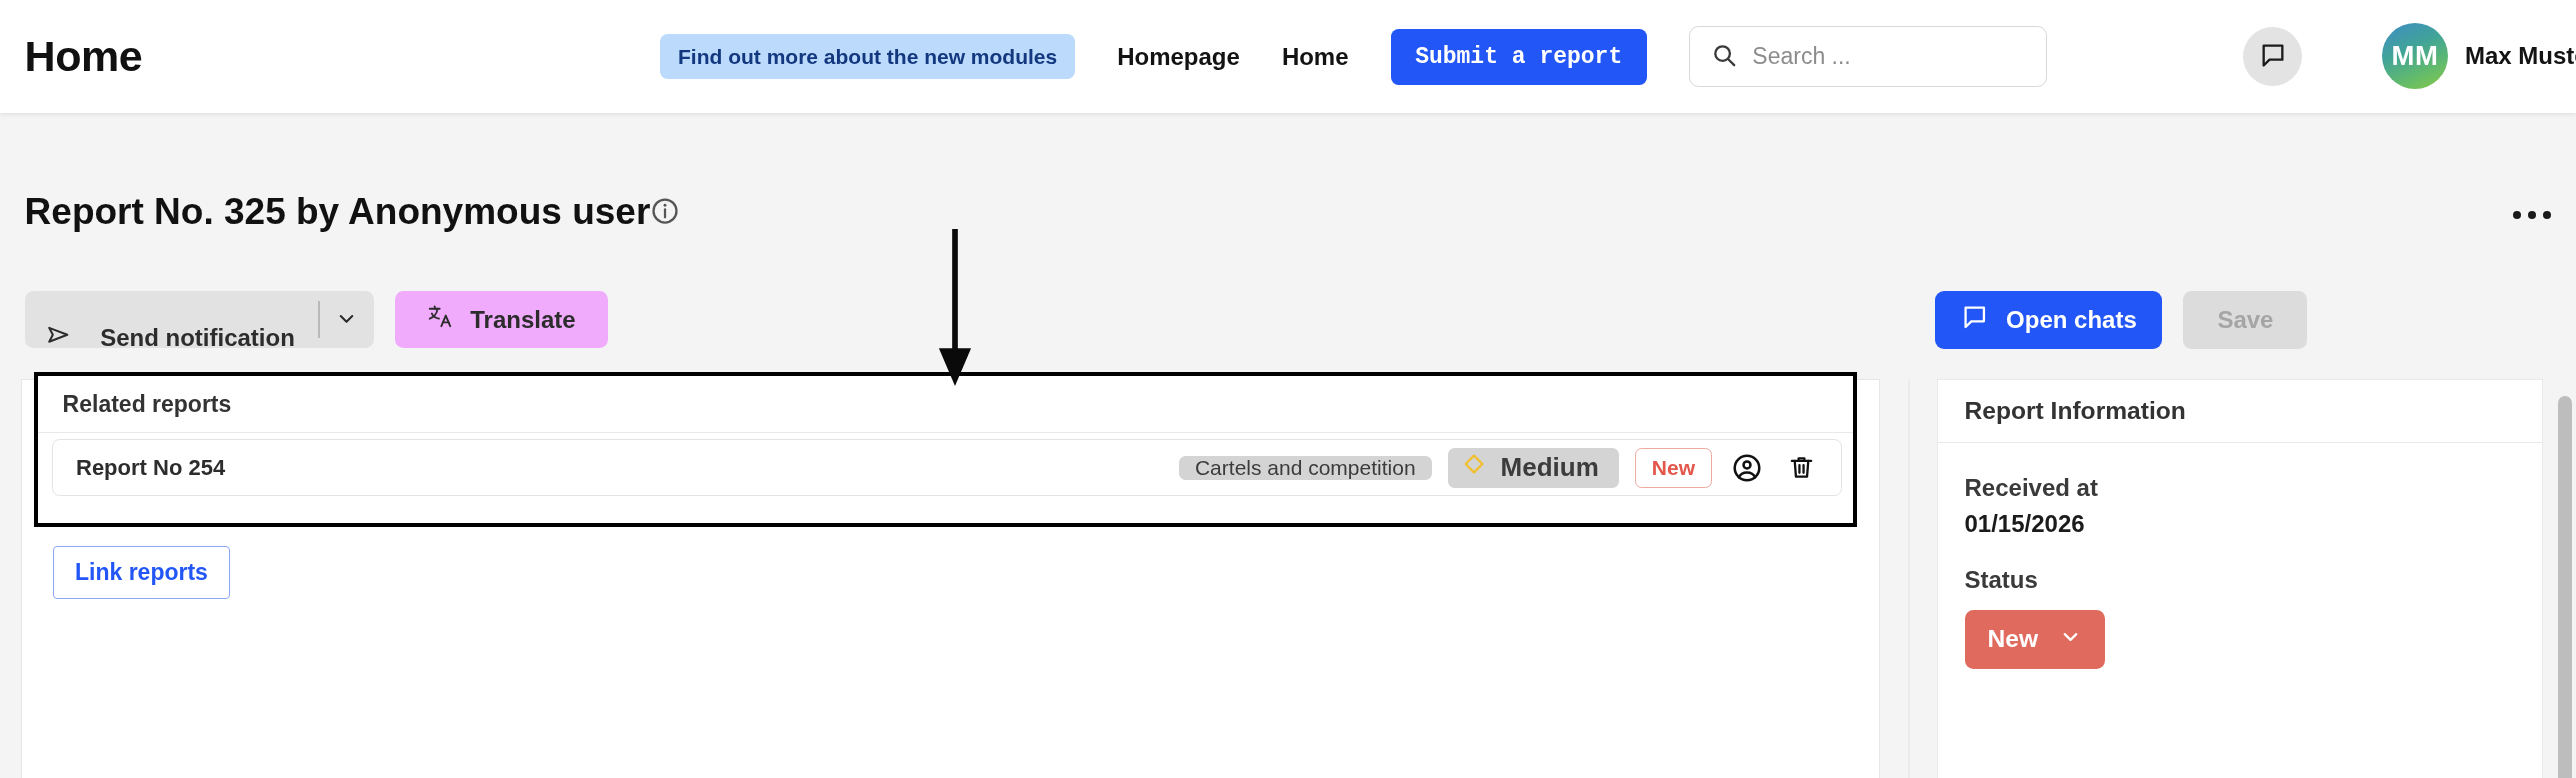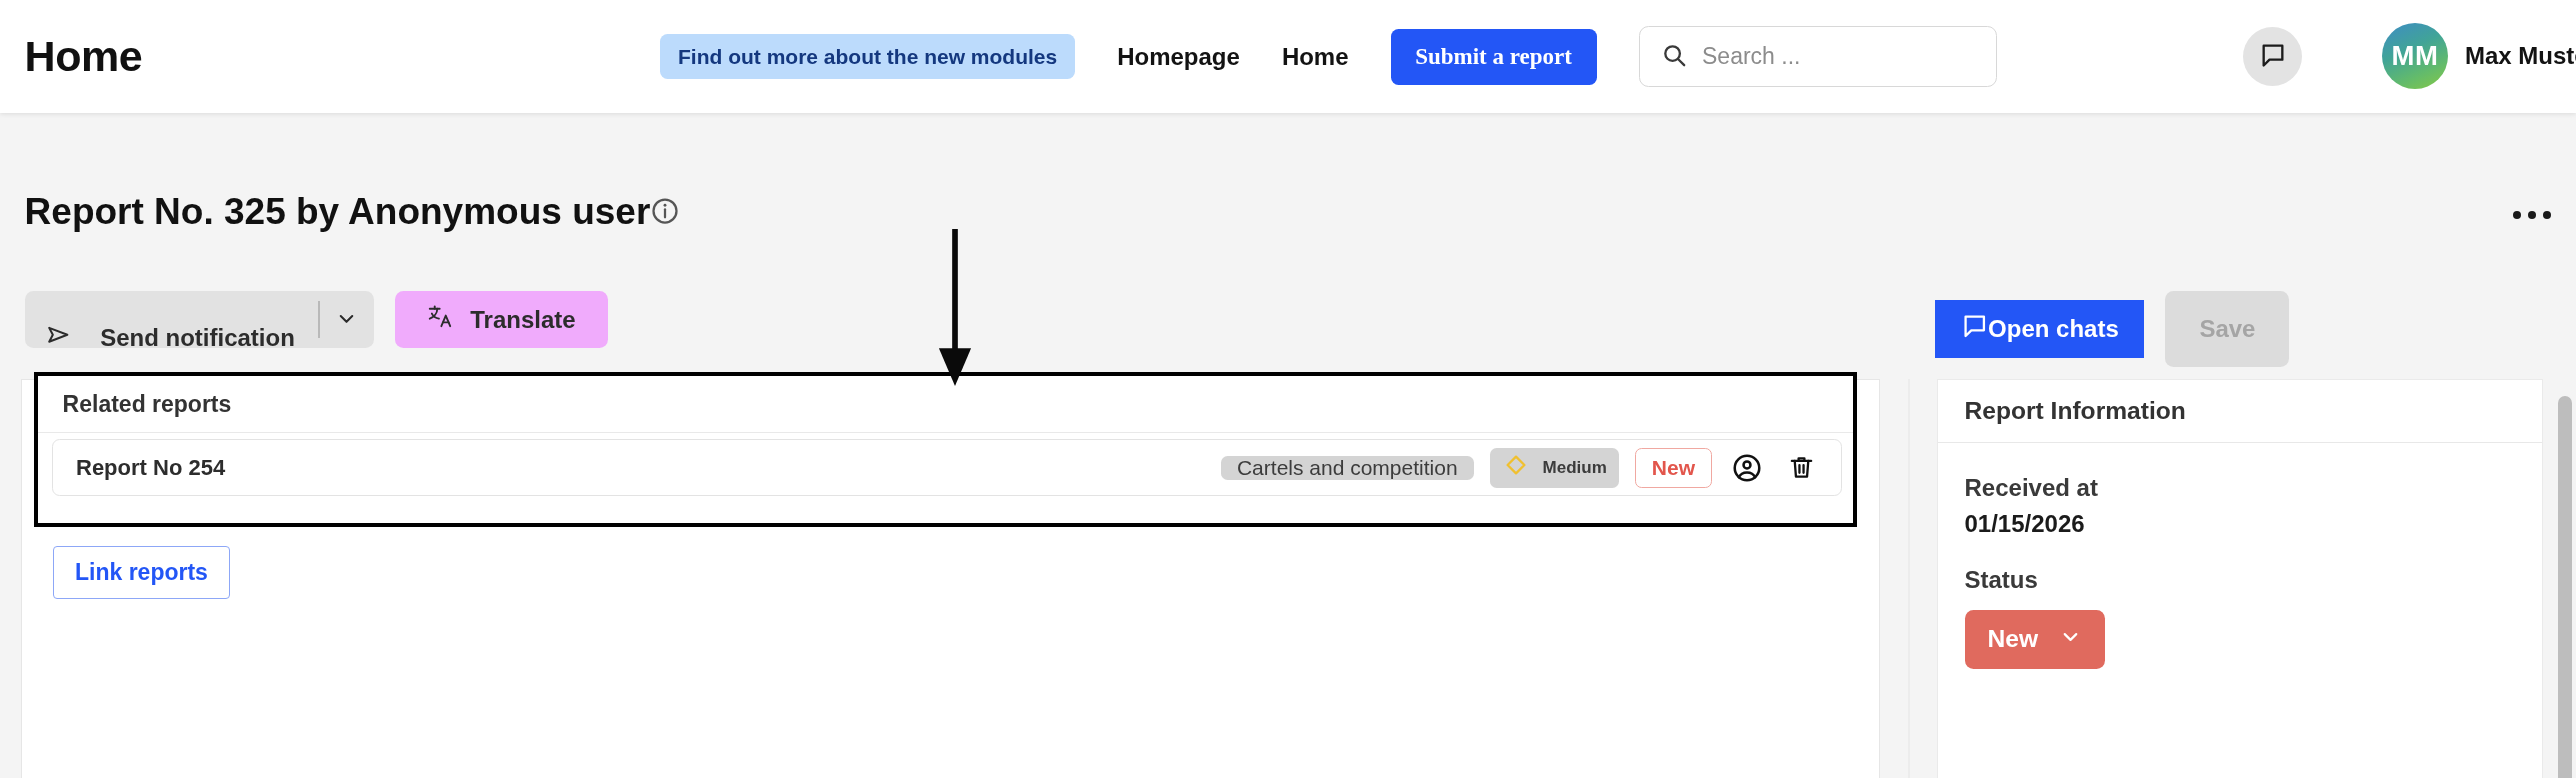--- a/index.html
+++ b/index.html
@@ -35,21 +35,21 @@
   .nav-link {
     font-size: 24px; font-weight: 700; color: #131313;
     margin-left: 42px; white-space: nowrap; cursor: pointer;
   }
   .submit-btn {
     margin-left: 42px;
     background: #2356f6; color: #fff;
     font-size: 23px; font-weight: 700;
     padding: 15px 24.6px; border-radius: 7.6px; border: none;
     white-space: nowrap; cursor: pointer;
-    font-family: Liberation Serif, serif;
+    font-family: Liberation Mono, monospace;
   }
   .search-box {
     margin-left: 42px;
     width: 358px; height: 61px;
     border: 1.9px solid #d8d8d8; border-radius: 9.5px;
     background: #fff;
     display: flex; align-items: center; gap: 15px;
     padding: 0 21px; cursor: text;
   }
   .search-ph { font-size: 23px; color: #8c8c8c; white-space: nowrap; }
@@ -121,28 +121,28 @@
     background: #f0abfc; border-radius: 8.5px; border: none;
     font-size: 24px; font-weight: 700; color: #2c2c2c; white-space: nowrap;
     cursor: pointer; font-family: "Liberation Sans", sans-serif;
   }
 
   .right-actions {
     position: absolute; left: 1935px; top: 178px;
     display: flex; align-items: center; gap: 21px;
   }
   .openchats-btn {
-    display: flex; align-items: center; 
+    display: flex; align-items: center; gap: 18px;
     height: 58px; padding: 0 25.6px;
-    background: #2356f6; border-radius: 0; border: none;
+    background: #2356f6; border-radius: 9px; border: none;
     color: #fff; font-size: 24px; font-weight: 700; white-space: nowrap;
     cursor: pointer; font-family: "Liberation Sans", sans-serif;
   }
   .save-btn {
-    height: 76px; padding: 12px 34px;
+    height: 58px; padding: 12px 34px;
     background: #dcdcdc; border-radius: 8.5px; border: none;
     color: #a5a5a5; font-size: 24px; font-weight: 700; white-space: nowrap;
     cursor: default; font-family: "Liberation Sans", sans-serif;
   }
 
   
   .anno-arrow {
     position: absolute; left: 933px; top: 116px;
     width: 44px; height: 159px;
     pointer-events: none; z-index: 12;
@@ -189,22 +189,22 @@
   }
   .chip {
     background: #d4d4d4; border-radius: 6.6px;
     height: 24px; display: flex; align-items: center;
     padding: 0 16px;
     font-size: 21px; color: #3c3c3c; white-space: nowrap;
   }
   .chip-prio {
     background: #d4d4d4; border-radius: 6.6px;
     height: 40px; display: flex; align-items: center; gap: 15px;
-    padding: 0 12px 0 14px;
-    font-size: 17px; font-weight: 700; color: #3c3c3c; white-space: nowrap;
+    padding: 0 20px 0 14px;
+    font-size: 26px; font-weight: 700; color: #3c3c3c; white-space: nowrap;
   }
   .badge-new {
     border: 1.9px solid #f0a8a1; border-radius: 6.6px;
     height: 40px; display: flex; align-items: center;
     padding: 0 16px; background: #fff;
     font-size: 21px; font-weight: 700; color: #e2564c; white-space: nowrap;
   }
   .icon-btn { display: flex; align-items: center; justify-content: center;
     width: 38px; height: 38px; cursor: pointer; }
 

